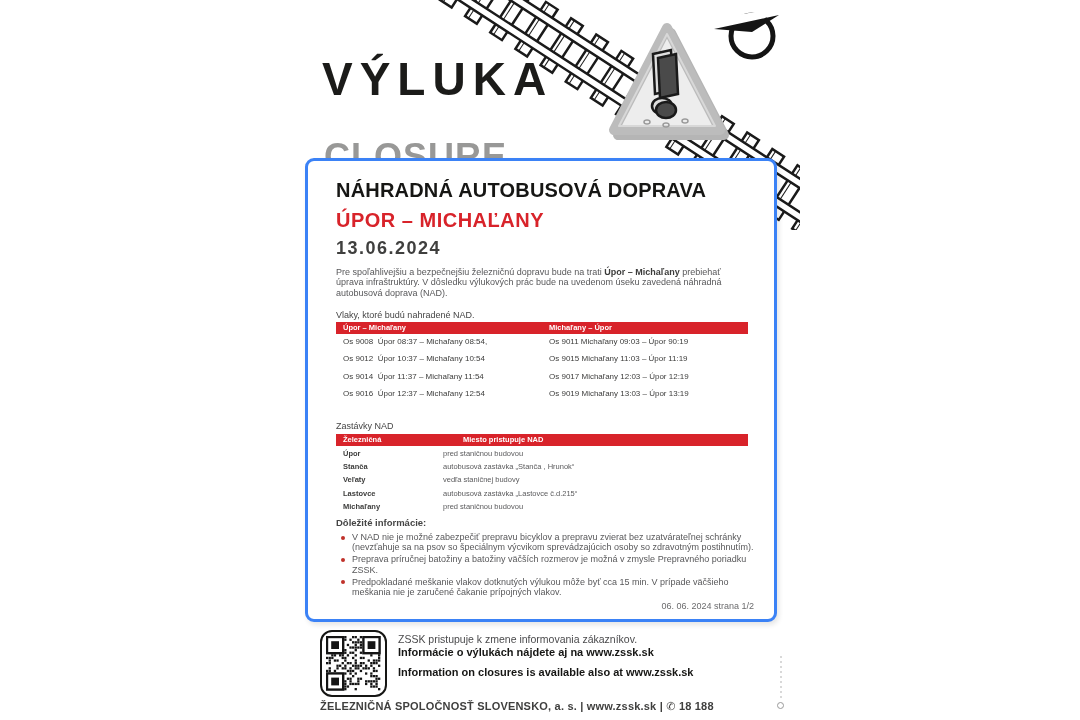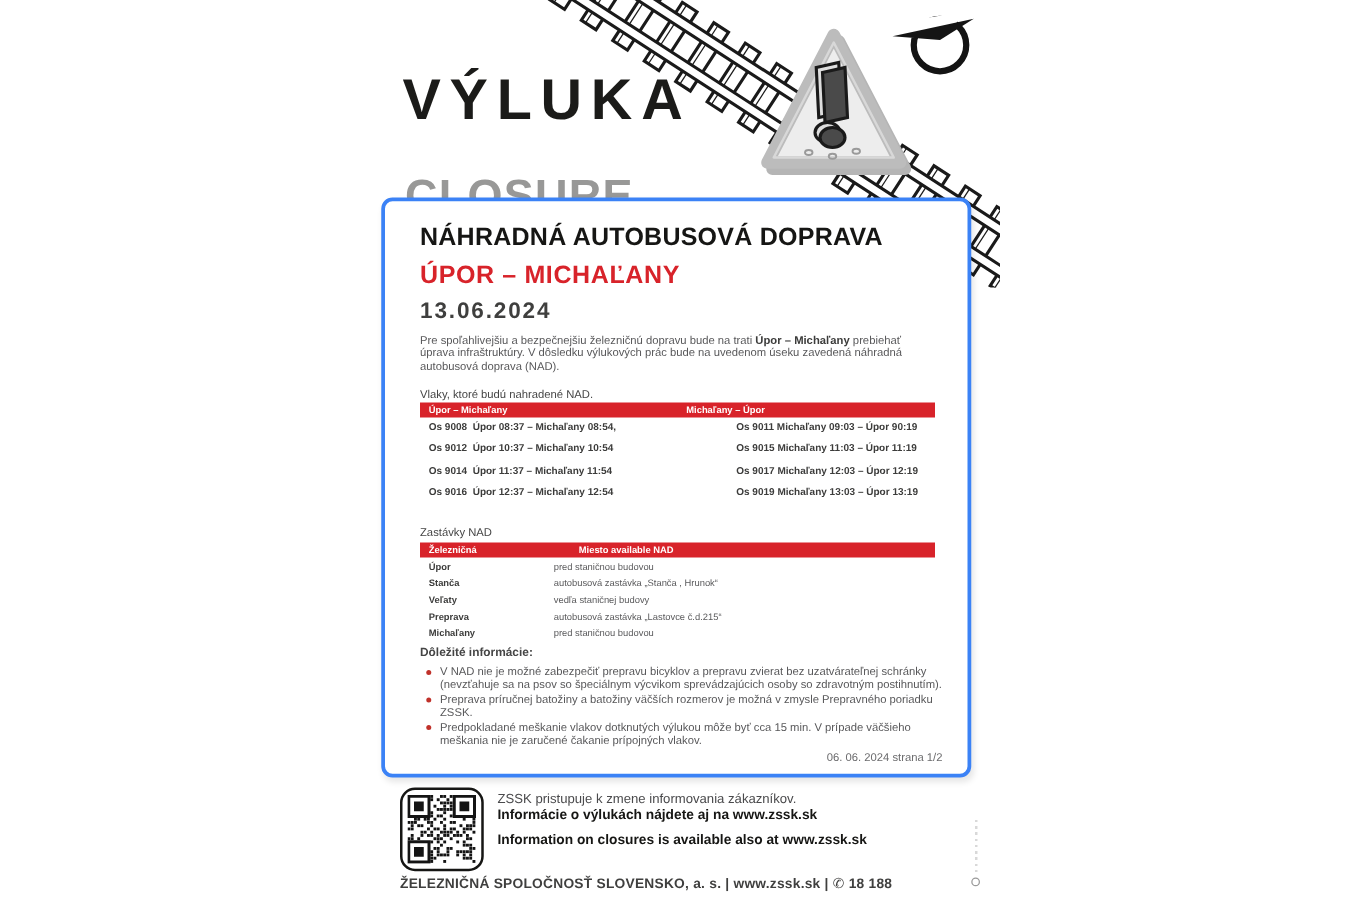--- a/index.html
+++ b/index.html
@@ -21,21 +21,21 @@
   .card .h2{position:absolute;left:28px;top:48px;font-size:20px;font-weight:800;letter-spacing:.5px;color:#d8232a;}
   .card .date{position:absolute;left:28px;top:77px;font-size:18px;font-weight:600;letter-spacing:1.5px;color:#3f3f3e;}
   .card .para{position:absolute;left:28px;top:106px;width:414px;font-size:9px;line-height:10.4px;color:#58585a;}
   .card .para b{color:#3c3c3b;}
   .sec-label{position:absolute;left:28px;font-size:9px;color:#454545;}
   .tbl{position:absolute;left:28px;width:412px;}
   .tbl .thead{display:grid;background:#d8232a;color:#fff;font-weight:700;}
   .tbl .trow{display:grid;}
   .trains .thead{grid-template-columns:206px 206px;height:12px;line-height:12px;font-size:7.5px;}
   .trains .trow{grid-template-columns:206px 206px;height:17.4px;padding-top:3px;box-sizing:border-box;
-    font-size:8px;font-weight:700;color:#3c3c3b;gap:40px;}
+    font-size:8px;font-weight:400;color:#3c3c3b;}
   .stops .thead{grid-template-columns:100px 1fr;height:11.5px;line-height:11.5px;font-size:7.5px;gap:20px;}
   .stops .trow{grid-template-columns:100px 1fr;height:13.4px;padding-top:3px;box-sizing:border-box;font-size:7.5px;}
   .stops .trow .c1{font-weight:700;color:#3c3c3b;}
   .stops .trow .c2{color:#5a5a5c;}
   .tbl .thead span{padding-left:7px;}
   .tbl .trow span{padding-left:7px;}
   .imp-label{position:absolute;left:28px;top:356px;font-size:9.5px;font-weight:700;color:#454545;}
   .bullets{position:absolute;left:44px;top:371px;width:402px;margin:0;padding:0;list-style:none;
     font-size:9px;line-height:10.4px;color:#58585a;}
   .bullets li{position:relative;margin-bottom:1.5px;}
@@ -144,36 +144,36 @@
       <span>Os 9016&nbsp; Úpor 12:37 – Michaľany 12:54</span>
       <span>Os 9019 Michaľany 13:03 – Úpor 13:19</span>
     </div>
   </div>
 
   <div class="sec-label" style="top:260px">Zastávky NAD</div>
 
   <div class="tbl stops" style="top:273px">
     <div class="thead">
       <span>Železničná stanica/zastávka</span>
-      <span>Miesto available NAD</span>
+      <span>Miesto pristupuje NAD</span>
     </div>
     <div class="trow">
       <span class="c1">Úpor</span>
       <span class="c2">pred staničnou budovou</span>
     </div>
     <div class="trow">
       <span class="c1">Stanča</span>
       <span class="c2">autobusová zastávka „Stanča , Hrunok“</span>
     </div>
     <div class="trow">
       <span class="c1">Veľaty</span>
       <span class="c2">vedľa staničnej budovy</span>
     </div>
     <div class="trow">
-      <span class="c1">Preprava</span>
+      <span class="c1">Lastovce</span>
       <span class="c2">autobusová zastávka „Lastovce č.d.215“</span>
     </div>
     <div class="trow">
       <span class="c1">Michaľany</span>
       <span class="c2">pred staničnou budovou</span>
     </div>
   </div>
 
   <div class="imp-label">Dôležité informácie:</div>
   <ul class="bullets">

